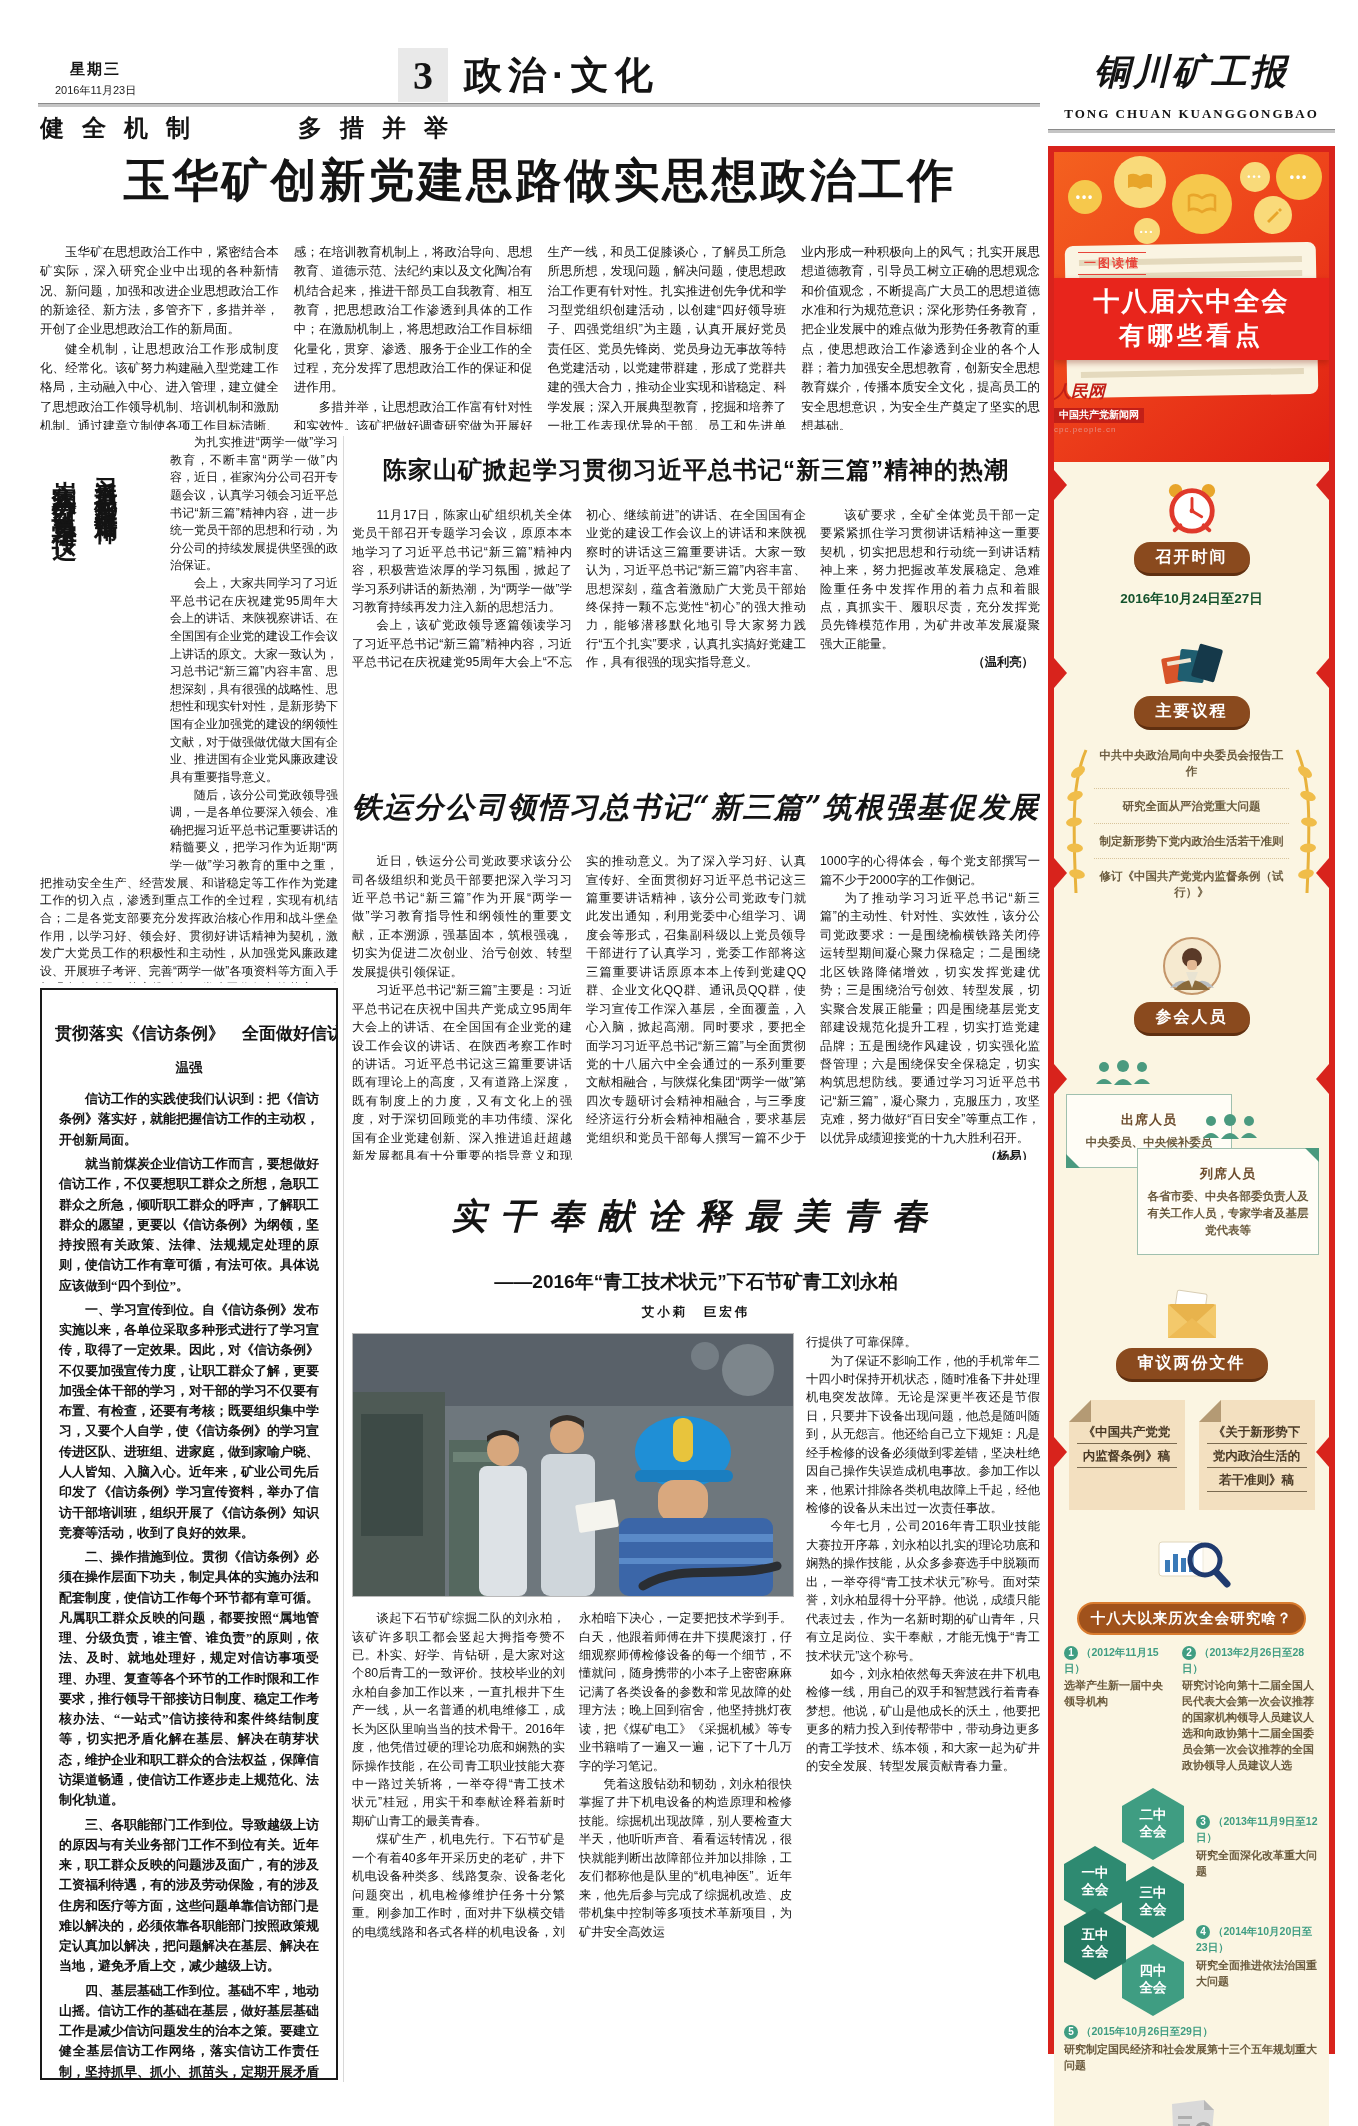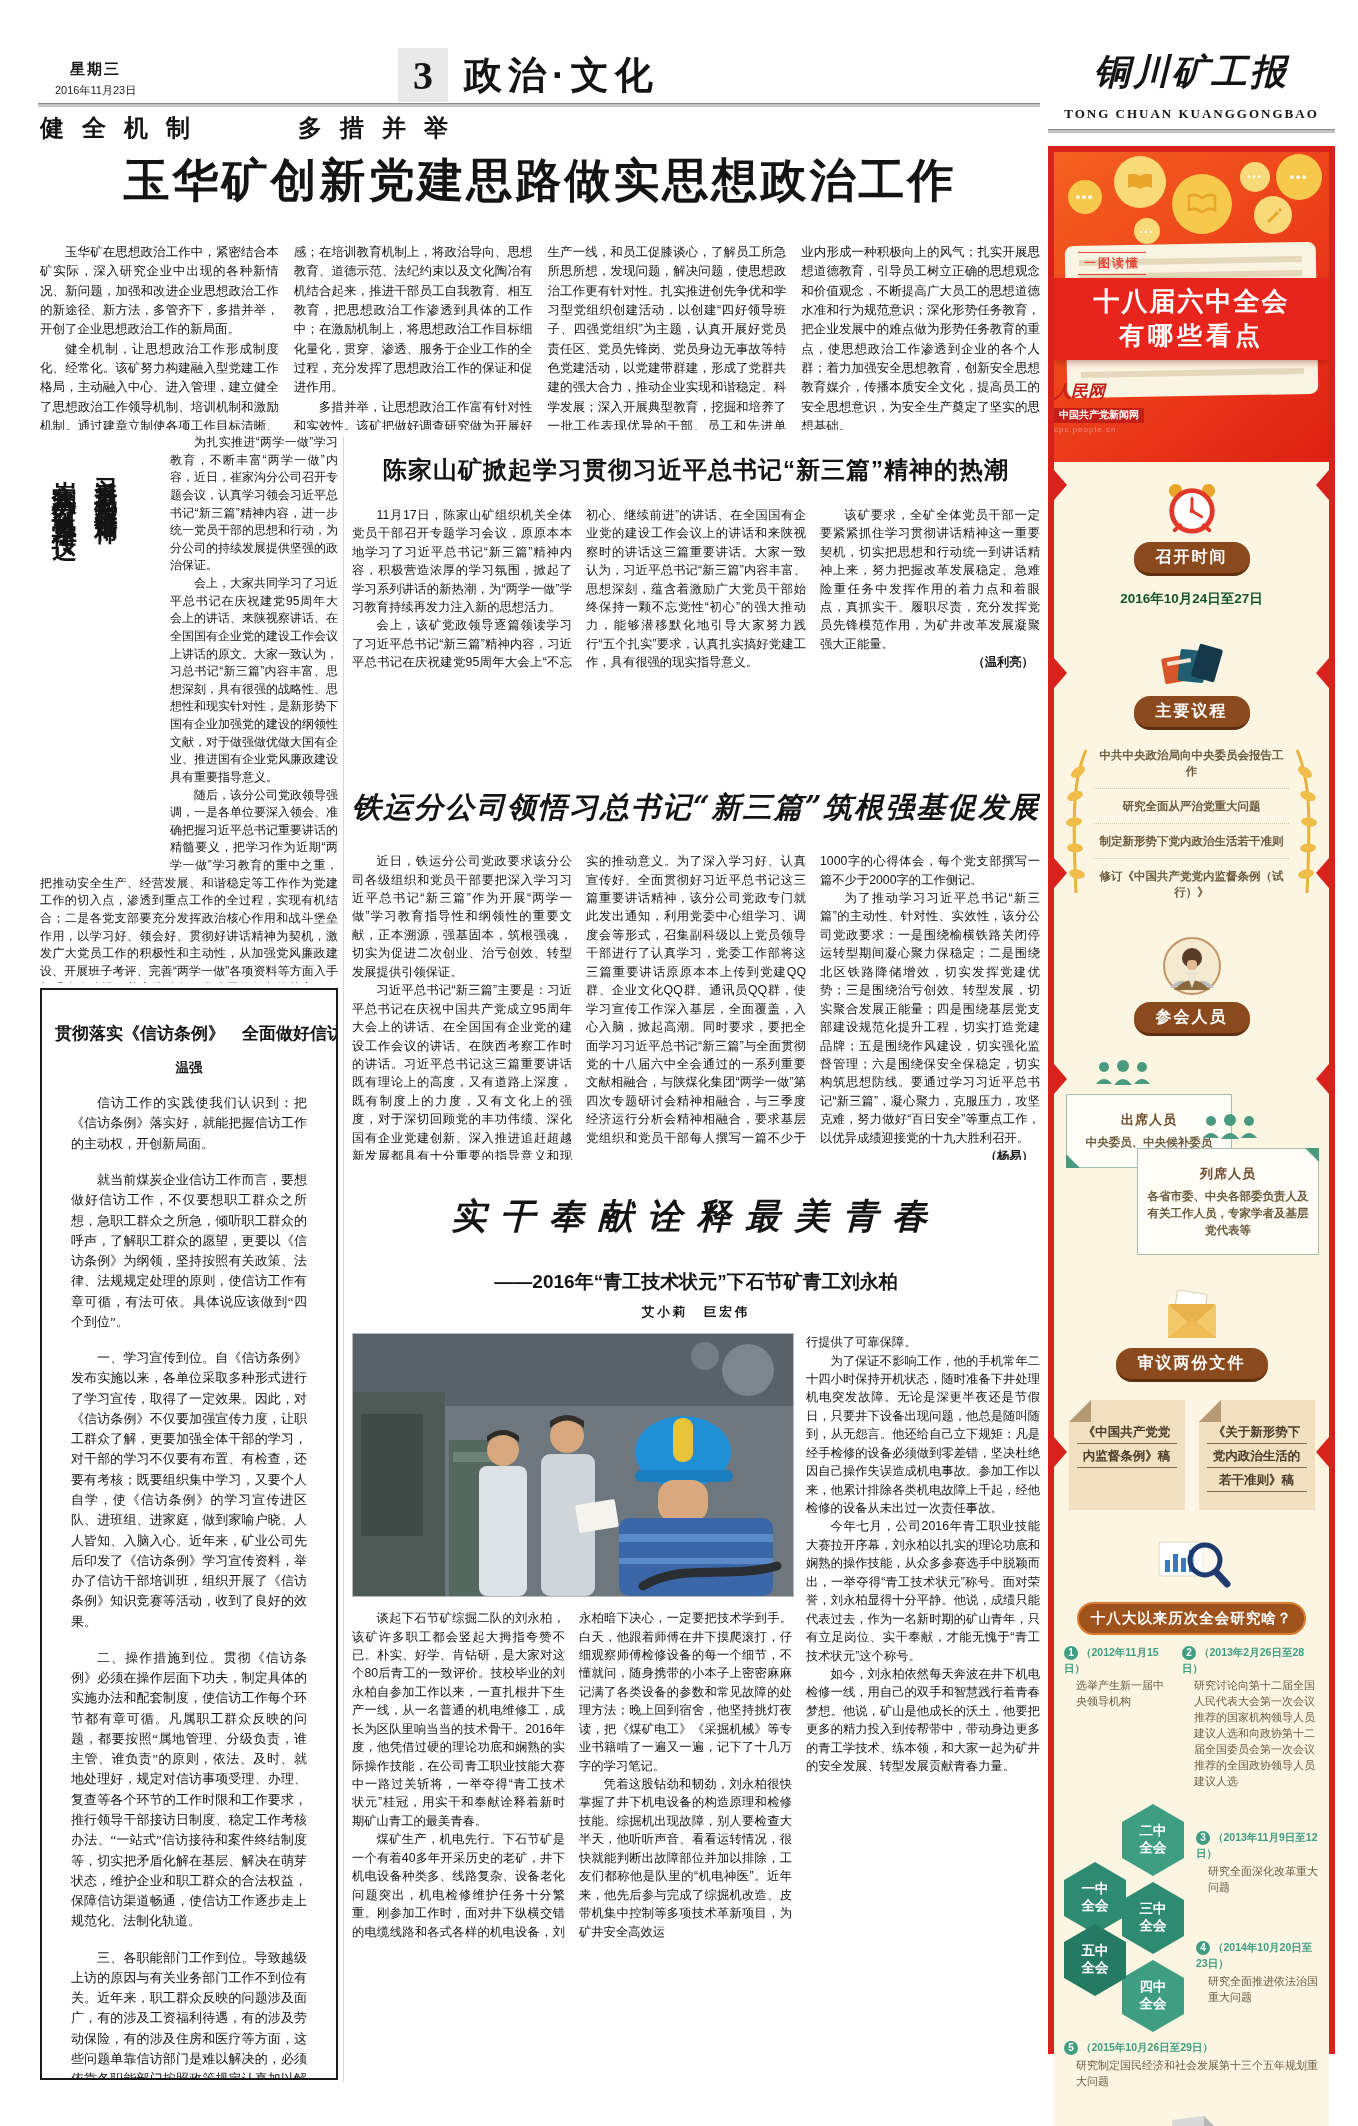--- a/index.html
+++ b/index.html
@@ -48,21 +48,21 @@
   .article4{position:absolute;left:352px;top:764px;width:688px;height:396px;overflow:hidden;}
   .a4title{font:900 italic 29px "DejaVu Serif",serif;text-align:center;letter-spacing:2px;white-space:nowrap;}
   .a4body{margin-top:14px;height:334px;column-count:3;column-gap:14px;font-size:12.3px;line-height:1.5;text-align:justify;}
 
   
   .article5{position:absolute;left:40px;top:988px;width:298px;height:1092px;border:2px solid #1a1a1a;
             box-sizing:border-box;padding:18px 13px;overflow:hidden;background:#fff;}
   .a5title{font-size:17px;font-weight:900;text-align:center;white-space:nowrap;letter-spacing:0;}
   .a5author{text-align:center;font-size:13.5px;font-weight:bold;margin-top:10px;}
   .a5body{margin-top:12px;font-family:"Liberation Serif",serif;font-size:13px;line-height:1.56;text-align:justify;}
-  .a5body p{margin:16px;text-indent:2em;}
+  .a5body p{margin:4px;text-indent:2em;font-weight:bold;}
 
   
   .article6{position:absolute;left:352px;top:1164px;width:688px;height:921px;overflow:hidden;}
   .a6title{font:900 italic 35px "DejaVu Serif",serif;text-align:center;letter-spacing:14px;}
   .a6sub{font-size:19px;font-weight:900;text-align:center;margin-top:10px;}
   .a6authors{font-size:12.5px;text-align:center;margin-top:9px;letter-spacing:3px;font-weight:bold;}
   .a6content{display:flex;gap:14px;margin-top:12px;}
   .a6left{width:440px;flex:none;}
   .photo{width:440px;height:262px;display:block;border:1px solid #b9b9b9;}
   .a6leftbody{margin-top:12px;height:500px;column-count:2;column-gap:14px;
@@ -130,21 +130,21 @@
                color:#fff;font-weight:900;font-size:14.5px;padding:5px 12px;border-radius:18px;letter-spacing:1px;}
 
   .hist{margin-top:10px;color:#6b5b3e;}
   .hist-row1{display:flex;gap:10px;}
   .hist-item{font-size:11px;line-height:1.45;}
   .hi-1{width:108px;flex:none;}
   .hi-2{flex:1;}
   .hnum{display:inline-block;width:14px;height:14px;background:#3f9d82;color:#fff;border-radius:50%;
         text-align:center;font-size:10px;line-height:14px;font-weight:900;margin-right:3px;}
   .hdate{color:#3f9d82;font-weight:900;font-size:10.5px;}
-  .hdesc{margin-top:2px;font-weight:normal;margin-left:12px;}
+  .hdesc{margin-top:2px;font-weight:bold;}
   .hist-mid{display:flex;margin-top:10px;}
   .hexwrap{position:relative;width:128px;height:236px;flex:none;}
   .hex{position:absolute;width:62px;height:72px;color:#fff;font-weight:900;font-size:13.5px;line-height:1.25;
        display:flex;align-items:center;justify-content:center;text-align:center;
        clip-path:polygon(50% 0,100% 25%,100% 75%,50% 100%,0 75%,0 25%);}
   .hx1{left:0;top:62px;background:#2e8a71;}
   .hx2{left:58px;top:4px;background:#3f9d82;}
   .hx3{left:58px;top:82px;background:#2e8a71;}
   .hx4{left:58px;top:160px;background:#3f9d82;}
   .hx5{left:0;top:124px;background:#257a63;}

